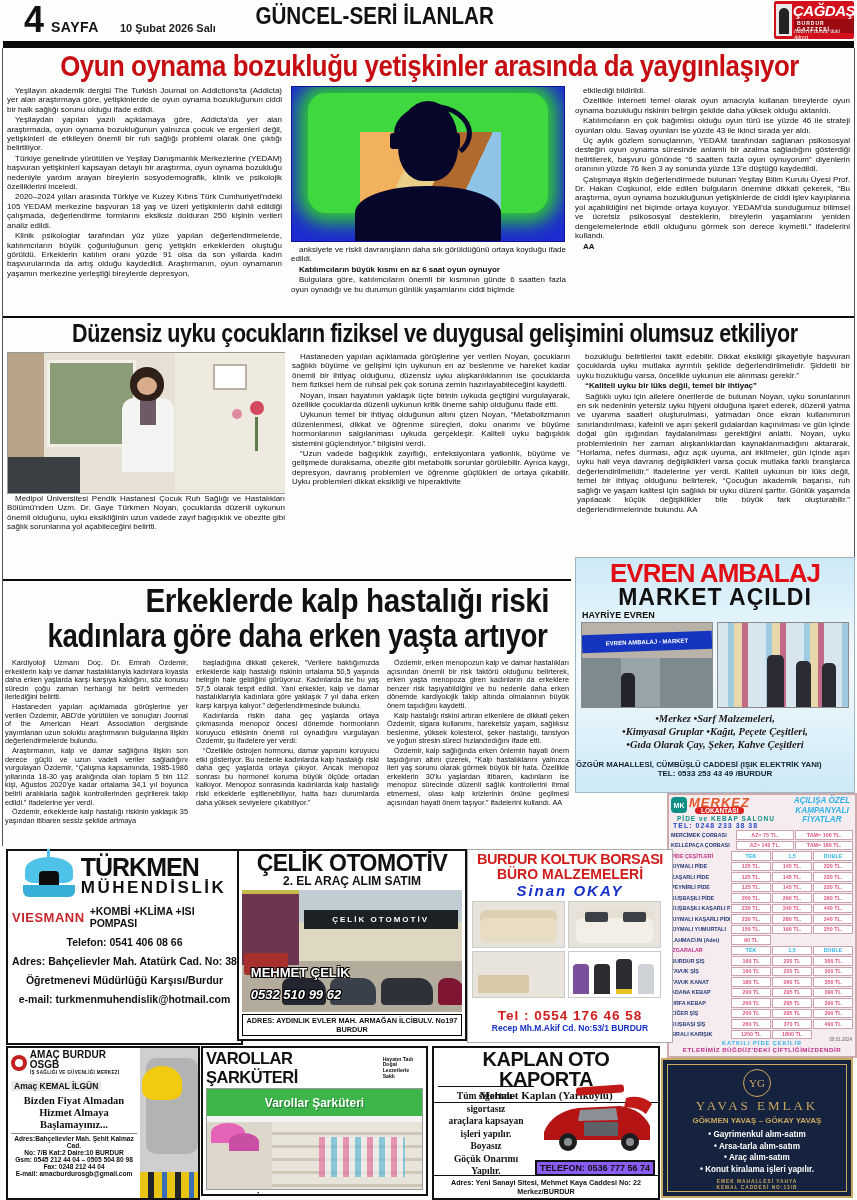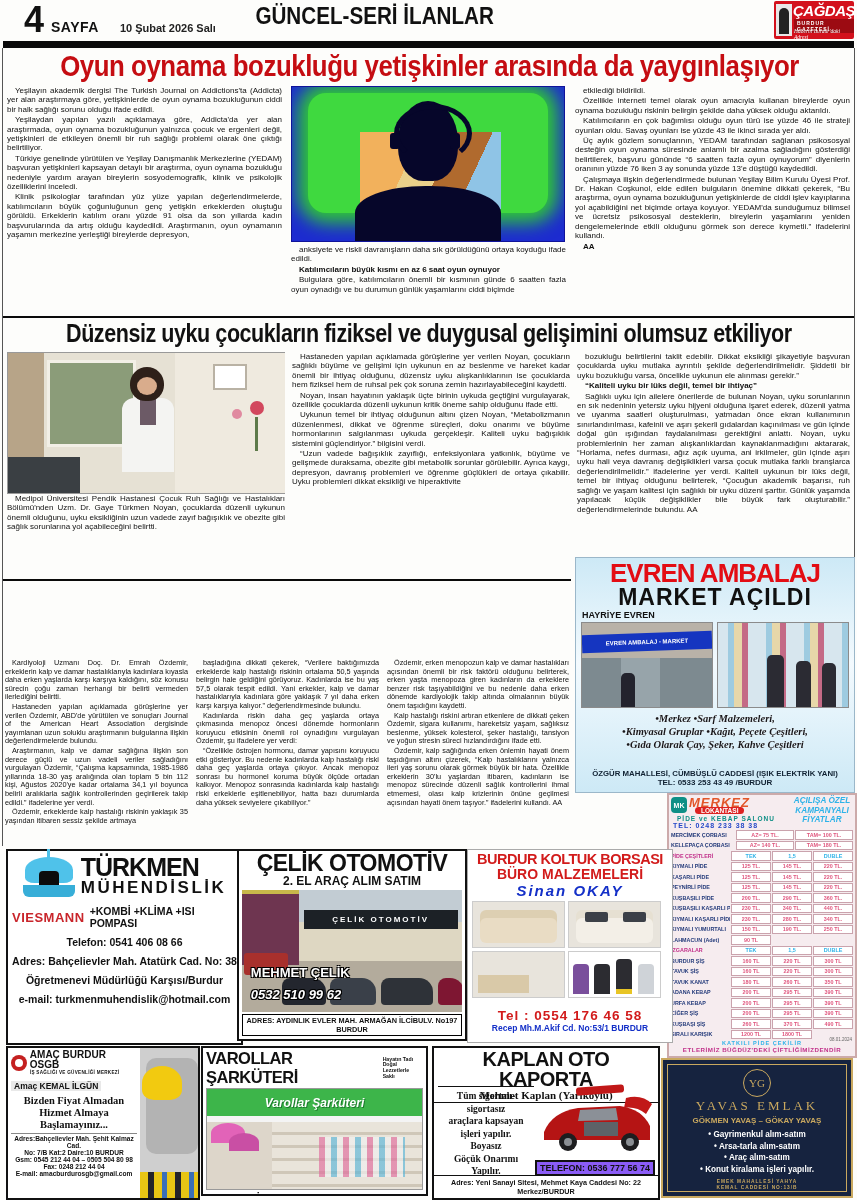--- a/index.html
+++ b/index.html
@@ -17,21 +17,21 @@
             color:#fff;overflow:hidden;}
   .logo-photo{position:absolute;left:2px;top:3px;width:16px;height:32px;background:#e8e8e8;}
   .logo-photo:after{content:"";position:absolute;left:3px;top:4px;width:10px;height:26px;background:#222;border-radius:5px 5px 0 0;}
   .logo-title{position:absolute;left:19px;top:1px;font-size:15px;font-weight:bold;font-style:italic;letter-spacing:-.5px;}
   .logo-sub{position:absolute;left:20px;top:18px;font-size:5px;font-weight:bold;letter-spacing:1px;background:#9c0b12;padding:1px 3px;}
   .logo-tag{position:absolute;left:20px;top:27px;font-size:5.5px;font-style:italic;font-family:"Liberation Serif",serif;}
   .black-bar{position:absolute;left:3px;top:41px;width:851px;height:7px;background:#0a0a0a;}
   .side-rule{position:absolute;top:48px;width:1px;height:798px;background:#555;}
   .hr{position:absolute;left:3px;width:851px;height:2px;background:#0a0a0a;}
   
-  .headline{position:absolute;text-align:center;font-weight:bold;letter-spacing:-.5px;}
+  .headline{position:absolute;text-align:right;font-weight:bold;letter-spacing:-.5px;}
   .h-red{color:#c50d12;}
   
   .cols{position:absolute;display:flex;}
   .col{overflow:hidden;}
   .col p{margin:0 0 1px 0;text-indent:8px;font-size:8px;line-height:9.4px;text-align:justify;}
   .col p.subhead{font-weight:bold;}
   .col p.src{font-weight:bold;text-indent:8px;}
   .a3col p{font-size:7.3px;line-height:8.6px;margin:0 0 1px 0;text-indent:7px;text-align:justify;}
   
   .gamer{position:relative;width:272px;height:154px;background:#1d2bd0;overflow:hidden;border:1px solid #10139a;margin-bottom:3px;}
@@ -72,21 +72,21 @@
   .ev-glass{position:absolute;left:0;bottom:0;width:100%;height:58%;
             background:linear-gradient(90deg,#7d8a90 0 30%,#97a4aa 30% 60%,#7d8a90 60% 100%);}
   .ev-person{position:absolute;left:30%;bottom:0;width:14px;height:34px;background:#23232d;border-radius:5px 5px 0 0;}
   .ev-shelf{position:absolute;left:0;top:0;width:100%;height:100%;
             background:repeating-linear-gradient(90deg,#d7e6ee 0 10px,#9ecbe0 10px 16px,#e7d7a9 16px 24px,#c46a86 24px 30px,#d7e6ee 30px 38px);}
   .ev-p1,.ev-p2,.ev-p3{position:absolute;bottom:0;background:#2b2b33;border-radius:5px 5px 0 0;}
   .ev-p1{left:38%;width:17px;height:52px;} .ev-p2{left:60%;width:15px;height:46px;} .ev-p3{left:80%;width:14px;height:44px;}
   .ev-bullets{margin:4px 4px 2px;}
   .ev-bullet{font-family:"Liberation Serif",serif;font-style:italic;font-weight:bold;font-size:10.5px;line-height:13px;
              text-align:center;color:#17161a;text-shadow:0 0 1px #fff;}
-  .ev-addr{text-align:center;font-size:7.8px;font-weight:bold;color:#123;margin-top:18px;}
+  .ev-addr{font-size:7.8px;font-weight:bold;color:#123;margin-top:9px;}
   .ev-tel{text-align:center;font-size:8px;font-weight:bold;color:#123;}
   
   .merkez{position:absolute;left:667px;top:793px;width:186px;height:261px;background:#f6ecef;border:2px solid #caa;overflow:hidden;}
   .mk-head{position:relative;height:34px;}
   .mk-logo{position:absolute;left:2px;top:2px;width:16px;height:16px;background:#0f8f86;border-radius:4px;color:#fff;
            font-size:7px;font-weight:bold;display:flex;align-items:center;justify-content:center;}
   .mk-brand{position:absolute;left:20px;top:0;font-size:13px;font-weight:bold;font-style:italic;color:#e2562a;letter-spacing:1px;}
   .mk-brand2{position:absolute;left:26px;top:12px;font-size:6.5px;font-weight:bold;color:#fff;background:#d22;padding:0 6px;border-radius:4px;}
   .mk-type{position:absolute;left:8px;top:20px;font-size:6.5px;font-weight:bold;color:#0f8f86;letter-spacing:1px;}
   .mk-tel{position:absolute;left:4px;top:27px;font-size:7px;font-weight:bold;color:#2448c8;letter-spacing:1px;}
@@ -167,21 +167,21 @@
   .am-slogan{font-family:"Liberation Serif",serif;font-weight:bold;font-size:10.5px;line-height:12px;text-align:center;margin-top:2px;}
   .am-line{font-size:6.6px;font-weight:bold;text-align:center;margin-top:2px;border-top:1px solid #888;padding-top:1px;}
   .am-line2{font-size:6.6px;font-weight:bold;text-align:center;}
   
   .varollar{position:absolute;left:201px;top:1046px;width:227px;height:150px;background:#fff;border:2px solid #111;padding:1px 3px;box-sizing:border-box;overflow:hidden;}
   .va-head{display:flex;align-items:center;gap:3px;}
   .va-title{font-size:16.5px;font-weight:bold;letter-spacing:-.5px;}
   .va-tag{font-size:5.2px;font-weight:bold;line-height:5.6px;}
   .va-photo{position:relative;height:100px;margin-top:1px;background:#ddd6ca;overflow:hidden;border:1px solid #999;}
   .va-sign{position:absolute;left:0;top:0;width:100%;height:27%;background:#3db54a;color:#fff;display:flex;align-items:center;justify-content:center;
-           font-size:12px;font-weight:bold;font-style:italic;text-shadow:1px 1px 0 #1c7a2c;}
+           font-size:12px;font-weight:bold;text-shadow:1px 1px 0 #1c7a2c;}
   .va-awning{position:absolute;left:0;top:27%;width:100%;height:6%;background:#f4f4f4;}
   .va-umb{position:absolute;left:2%;top:34%;width:34px;height:20px;background:#e263b8;border-radius:50% 50% 0 0;}
   .va-umb2{position:absolute;left:10%;top:44%;width:30px;height:18px;background:#c94fa4;border-radius:50% 50% 0 0;}
   .va-shelves{position:absolute;right:0;top:33%;width:70%;height:67%;
               background:repeating-linear-gradient(#e9e4da 0 10px,#cfc7b8 10px 13px);}
   .va-dots{position:absolute;right:8%;top:48%;width:40%;height:40%;
            background:repeating-linear-gradient(90deg,#e06a9c 0 6px,#f0f0f0 6px 12px,#59b5d8 12px 18px,#f0f0f0 18px 24px);opacity:.65;}
   .va-contact{text-align:center;font-size:10.5px;font-weight:bold;margin-top:2px;}
   
   .kaplan{position:absolute;left:432px;top:1046px;width:224px;height:150px;background:#fff;border:2px solid #111;overflow:hidden;}
@@ -227,20 +227,21 @@
 
   <div class="headline h-red" style="left:0;top:49px;width:857px;font-size:30px;">
     <span class="cx">Oyun oynama bozukluğu yetişkinler arasında da yaygınlaşıyor</span>
   </div>
   <div class="cols" style="left:7px;top:86px;width:843px;height:229px;gap:9px;">
     <div class="col" style="width:275px;">
 
     <p>Yeşilayın akademik dergisi The Turkish Journal on Addictions'ta (Addicta) yer alan araştırmaya göre, yetişkinlerde de oyun oynama bozukluğunun ciddi bir halk sağlığı sorunu olduğu ifade edildi.</p>
         <p>Yeşilaydan yapılan yazılı açıklamaya göre, Addicta'da yer alan araştırmada, oyun oynama bozukluğunun yalnızca çocuk ve ergenleri değil, yetişkinleri de etkileyen önemli bir ruh sağlığı problemi olarak öne çıktığı belirtiliyor.</p>
         <p>Türkiye genelinde yürütülen ve Yeşilay Danışmanlık Merkezlerine (YEDAM) başvuran yetişkinleri kapsayan detaylı bir araştırma, oyun oynama bozukluğu nedeniyle yardım arayan bireylerin sosyodemografik, klinik ve psikolojik özelliklerini inceledi.</p>
+        <p>2020–2024 yılları arasında Türkiye ve Kuzey Kıbrıs Türk Cumhuriyeti'ndeki 105 YEDAM merkezine başvuran 18 yaş ve üzeri yetişkinlerin dahil edildiği çalışmada, değerlendirme formlarını eksiksiz dolduran 250 kişinin verileri analiz edildi.</p>
         <p>Klinik psikologlar tarafından yüz yüze yapılan değerlendirmelerde, katılımcıların büyük çoğunluğunun genç yetişkin erkeklerden oluştuğu görüldü. Erkeklerin katılım oranı yüzde 91 olsa da son yıllarda kadın başvurularında da artış olduğu kaydedildi. Araştırmanın, oyun oynamanın yaşamın merkezine yerleştiği bireylerde depresyon,</p>
       </div>
     <div class="col" style="width:275px;">
       <div class="gamer">
         <div class="glow"></div>
         <div class="screen"></div>
         <div class="shoulders"></div>
         <div class="head"></div>
         <div class="band"></div>
         <div class="cupL"></div>
@@ -303,20 +304,24 @@
         </div>
       <p class="subhead">“Kaliteli uyku bir lüks değil, temel bir ihtiyaç”</p>
       <div>
 
       <p>Sağlıklı uyku için ailelere önerilerde de bulunan Noyan, uyku sorunlarının en sık nedeninin yetersiz uyku hijyeni olduğuna işaret ederek, düzenli yatma ve uyanma saatleri oluşturulması, yatmadan önce ekran kullanımının sınırlandırılması, kafeinli ve aşırı şekerli gıdalardan kaçınılması ve gün içinde doğal gün ışığından faydalanılması gerektiğini anlattı. Noyan, uyku problemlerinin her zaman alışkanlıklardan kaynaklanmadığını aktararak, “Horlama, nefes durması, ağız açık uyuma, ani irkilmeler, gün içinde aşırı uyku hali veya davranış değişiklikleri varsa çocuk mutlaka farklı branşlarca değerlendirilmelidir.” ifadelerine yer verdi. Kaliteli uykunun bir lüks değil, temel bir ihtiyaç olduğunu belirterek, “Çocuğun akademik başarısı, ruh sağlığı ve yaşam kalitesi için sağlıklı bir uyku düzeni şarttır. Günlük yaşamda yapılacak küçük değişiklikler bile büyük fark oluşturabilir.” değerlendirmelerinde bulundu.  AA</p>
         </div>
     </div>
   </div>
   <div class="hr" style="top:579px;width:568px;"></div>
 
+  <div class="headline" style="left:0;top:583px;width:572px;font-size:33px;line-height:35px;">
+    <span class="cx" style="transform:scaleX(.9);">Erkeklerde kalp hastalığı riski</span><br>
+    <span class="cx" style="transform:scaleX(.84);">kadınlara göre daha erken yaşta artıyor</span>
+  </div>
   <div class="cols" style="left:5px;top:659px;width:564px;height:187px;gap:8px;">
     <div class="col a3col" style="width:183px;">
 
     <p>Kardiyoloji Uzmanı Doç. Dr. Emrah Özdemir, erkeklerin kalp ve damar hastalıklarıyla kadınlara kıyasla daha erken yaşlarda karşı karşıya kaldığını, söz konusu sürecin çoğu zaman herhangi bir belirti vermeden ilerlediğini belirtti.</p>
         <p>Hastaneden yapılan açıklamada görüşlerine yer verilen Özdemir, ABD'de yürütülen ve sonuçları Journal of the American Heart Association dergisinde yayımlanan uzun soluklu araştırmanın bulgularına ilişkin değerlendirmelerde bulundu.</p>
         <p>Araştırmanın, kalp ve damar sağlığına ilişkin son derece güçlü ve uzun vadeli veriler sağladığını vurgulayan Özdemir, “Çalışma kapsamında, 1985-1986 yıllarında 18-30 yaş aralığında olan toplam 5 bin 112 kişi, Ağustos 2020'ye kadar ortalama 34,1 yıl boyunca belirli aralıklarla sağlık kontrollerinden geçirilerek takip edildi.” ifadelerine yer verdi.</p>
         <p>Özdemir, erkeklerde kalp hastalığı riskinin yaklaşık 35 yaşından itibaren sessiz şekilde artmaya</p>
       </div>
     <div class="col a3col" style="width:183px;">
 

